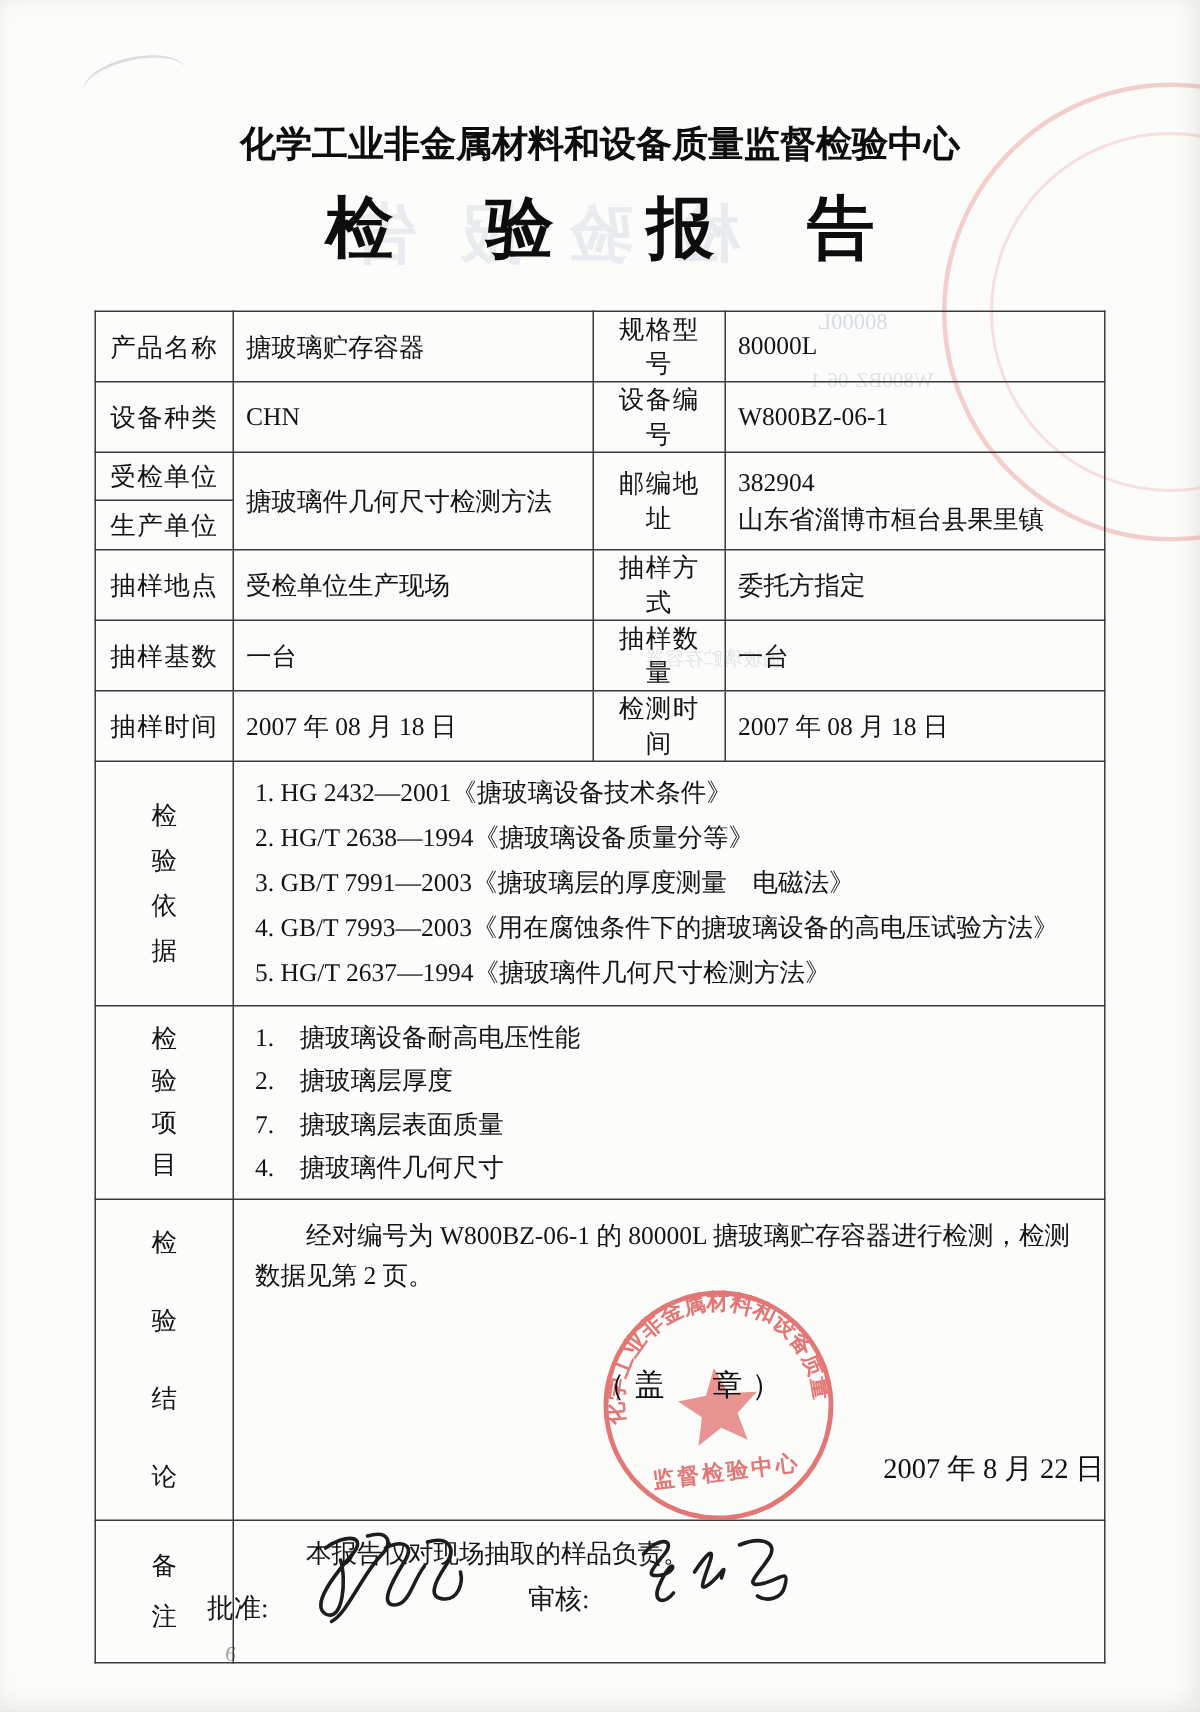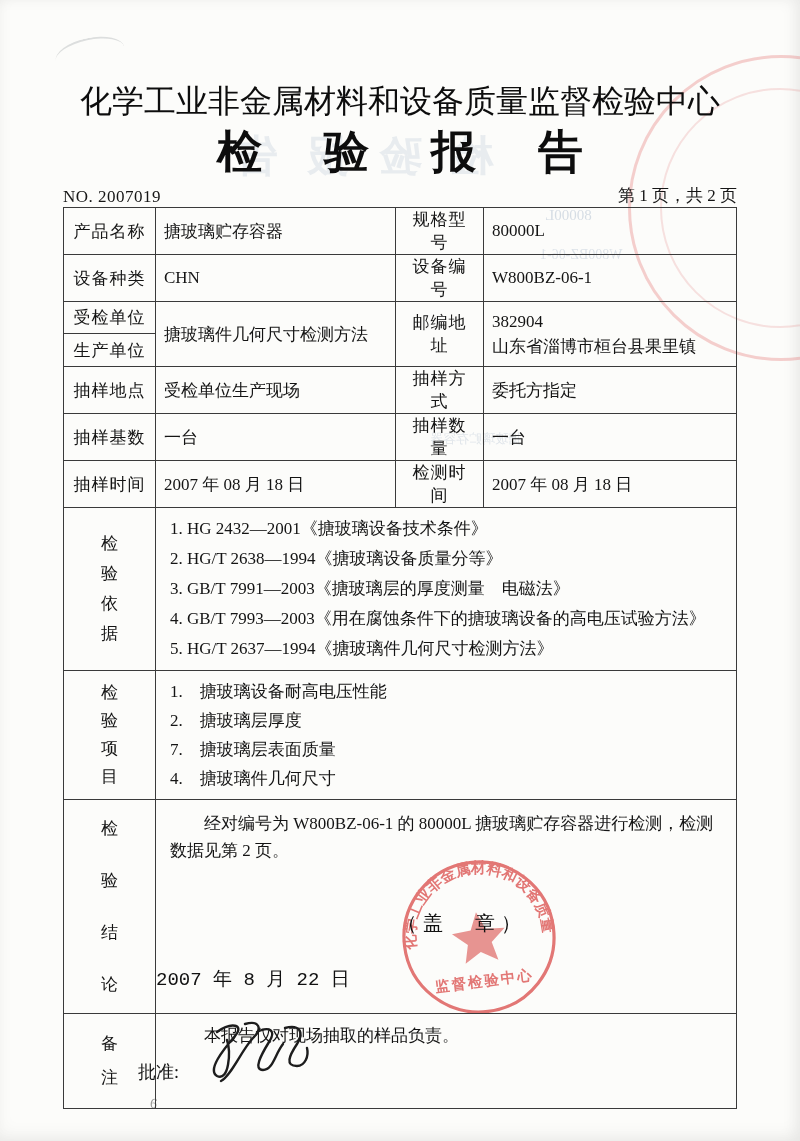--- a/index.html
+++ b/index.html
@@ -11,21 +11,21 @@
     overflow:hidden;
     font-family:"Liberation Serif", serif;
     color:#161616;
     box-shadow:inset -6px 0 14px rgba(0,0,0,0.05), inset 0 -8px 16px rgba(0,0,0,0.04);
   }
   
   .center-name{
     position:absolute;top:80px;left:0;width:100%;
     text-align:center;
     font-family:"Liberation Sans", sans-serif;
-    font-weight:400;font-size:32px;letter-spacing:0px;color:#0d0d0d;
+    font-weight:700;font-size:24px;letter-spacing:0px;color:#0d0d0d;
   }
   .report-title{
     position:absolute;top:122px;left:0;width:100%;
     text-align:center;
     font-family:"Liberation Sans", sans-serif;
     font-weight:700;font-size:45px;color:#0d0d0d;
     letter-spacing:62px;padding-left:62px;box-sizing:border-box;
     white-space:nowrap;
   }
   .no-line{
@@ -66,22 +66,22 @@
   .concl-text{text-indent:2em;line-height:27px;}
   .remark-cell{vertical-align:top !important;padding:9px 14px 0 14px !important;}
   .remark-text{text-indent:2em;line-height:26px;}
   
   .stamp-svg{position:absolute;left:242px;top:56px;transform:rotate(-7deg);opacity:0.82;}
   .seal-hint{
     position:absolute;left:16px;top:110px;width:100%;text-align:center;
     font-size:20px;color:#111;letter-spacing:6px;
   }
   .stamp-date{
-    position:absolute;left:0;top:166px;width:100%;text-align:left;
-    font-size:19px;color:#111;font-family:Liberation Mono, monospace;
+    position:absolute;left:0;top:166px;width:100%;text-align:right;
+    font-size:19px;color:#111;
   }
   
   .sign-row{
     position:absolute;top:1018px;left:138px;width:580px;height:70px;
     display:flex;align-items:flex-start;
   }
   .sig-group{display:flex;align-items:flex-end;gap:20px;}
   .sig-label{font-size:18px;margin-top:14px;white-space:nowrap;}
   .sig-svg{margin-left:2px;}
   
@@ -121,24 +121,20 @@
   <div class="red-ghost-ring"></div>
   <div class="red-ghost-ring2"></div>
   <div class="bleed bt-big">检验报告</div>
   <div class="bleed bt-1">80000L</div>
   <div class="bleed bt-2">W800BZ-06-1</div>
   <div class="bleed bt-3">搪玻璃贮存容器</div>
   <div class="pencil-mark">6</div>
 
   <div class="center-name">化学工业非金属材料和设备质量监督检验中心</div>
   <div class="report-title">检验报告</div>
-  <div class="no-line">
-    <span class="report-no">NO. 2007019</span>
-    <span class="page-info">第 1 页，共 2 页</span>
-  </div>
 
   <table class="report">
     <colgroup>
         <col style="width:92px">
         <col style="width:240px">
         <col style="width:88px">
         <col style="width:253px">
       </colgroup>
     <tbody>
         <tr style="height:29px">
@@ -242,15 +238,25 @@
       <span class="sig-label">批准:</span>
       <svg class="sig-svg" width="125" height="66" viewBox="0 0 125 66">
         <g fill="none" stroke="#1d1d1d" stroke-width="2.4" stroke-linecap="round">
           <path d="M16 14 C 30 4, 44 6, 34 18 C 22 32, 6 52, 16 58 C 28 64, 30 34, 26 22"></path>
           <path d="M44 6 C 58 2, 62 10, 52 20 C 40 33, 30 58, 20 63"></path>
           <path d="M56 14 C 68 8, 76 12, 68 24 C 60 37, 52 52, 62 52 C 72 52, 74 36, 82 26"></path>
           <path d="M84 10 C 98 6, 104 14, 96 26 C 88 38, 84 48, 96 48 C 104 48, 108 38, 106 30"></path>
         </g>
       </svg>
     </div>
+    <div class="sig-group" style="margin-left:26px">
+      <span class="sig-label">审核:</span>
+      <svg class="sig-svg" width="130" height="60" viewBox="0 0 130 60">
+        <g fill="none" stroke="#1d1d1d" stroke-width="2.4" stroke-linecap="round">
+          <path d="M14 18 C 24 6, 36 8, 28 18 C 20 28, 14 34, 26 32 C 38 30, 34 16, 24 40 C 20 50, 28 52, 34 44"></path>
+          <path d="M48 30 C 56 18, 62 12, 58 24 C 54 36, 50 44, 58 38 C 66 32, 70 22, 66 34"></path>
+          <path d="M78 12 C 92 6, 104 10, 98 20 C 92 30, 80 40, 92 38 C 104 36, 112 26, 108 40 C 106 48, 96 50, 90 46"></path>
+        </g>
+      </svg>
+    </div>
   </div>
 
 </div>
 
 </body></html>

